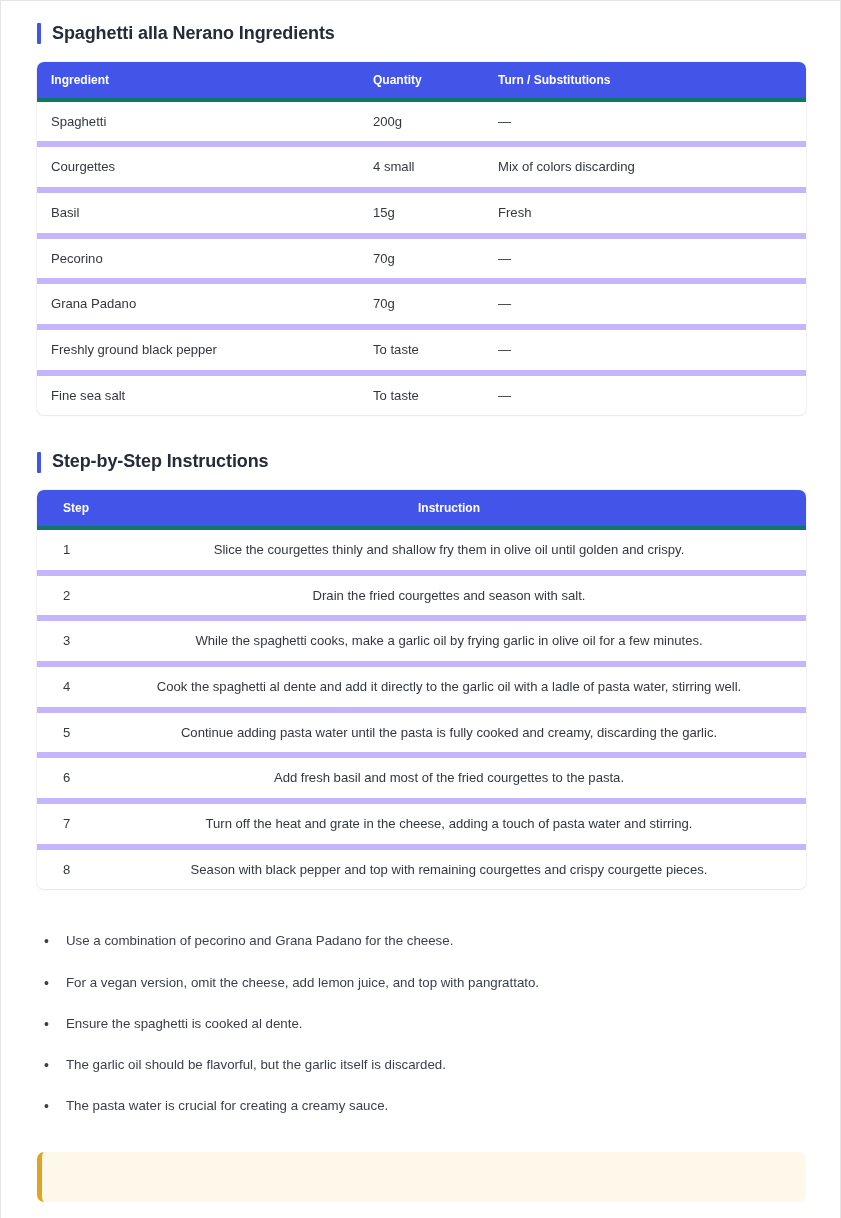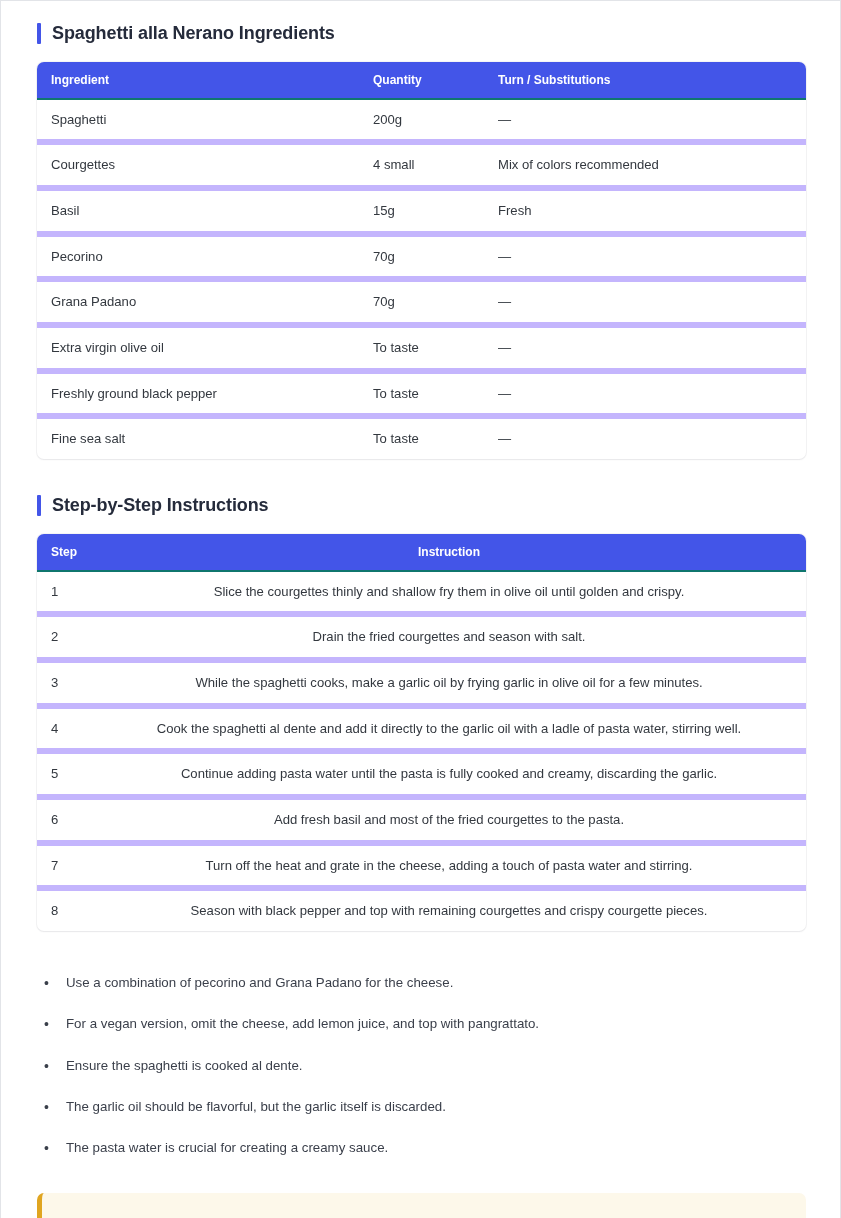--- a/index.html
+++ b/index.html
@@ -70,29 +70,29 @@
     padding: 11px 0 11px 0;
     white-space: nowrap;
   }
   .data-table tbody td {
     padding: 11px 0 11px 0;
     color: #33383f;
     border-top: 6px solid #c4b5fd;
     vertical-align: middle;
     line-height: 1.35;
   }
-  .data-table tbody tr:first-child td { border-top: 2px solid #0f766e; }
+  .data-table tbody tr:first-child td { border-top: 4px solid #0f766e; }
 
   
   .ingredients-table .col-ingredient { width: 336px; padding-left: 14px; }
   .ingredients-table .col-quantity   { width: 125px; }
   .ingredients-table .col-notes      { width: 308px; }
 
   
-  .steps-table .col-step        { width: 55px; padding-left: 14px; }
+  .steps-table .col-step        { width: 55px; padding-left: 26px; }
   .steps-table .col-instruction { width: 714px; text-align: center; }
 
   .spacer-after-table { height: 36px; }
 
   
   .tips-list {
     list-style: none;
     margin-top: 6px;
   }
   .tips-item {
@@ -147,40 +147,35 @@
     </thead>
     <tbody>
       <tr>
         <td class="col-ingredient">Spaghetti</td>
         <td class="col-quantity">200g</td>
         <td class="col-notes">—</td>
       </tr>
       <tr>
         <td class="col-ingredient">Courgettes</td>
         <td class="col-quantity">4 small</td>
-        <td class="col-notes">Mix of colors recommended</td>
+        <td class="col-notes">Mix of colors discarding</td>
       </tr>
       <tr>
         <td class="col-ingredient">Basil</td>
         <td class="col-quantity">15g</td>
         <td class="col-notes">Fresh</td>
       </tr>
       <tr>
         <td class="col-ingredient">Pecorino</td>
         <td class="col-quantity">70g</td>
         <td class="col-notes">—</td>
       </tr>
       <tr>
         <td class="col-ingredient">Grana Padano</td>
         <td class="col-quantity">70g</td>
-        <td class="col-notes">—</td>
-      </tr>
-      <tr>
-        <td class="col-ingredient">Extra virgin olive oil</td>
-        <td class="col-quantity">To taste</td>
         <td class="col-notes">—</td>
       </tr>
       <tr>
         <td class="col-ingredient">Freshly ground black pepper</td>
         <td class="col-quantity">To taste</td>
         <td class="col-notes">—</td>
       </tr>
       <tr>
         <td class="col-ingredient">Fine sea salt</td>
         <td class="col-quantity">To taste</td>

